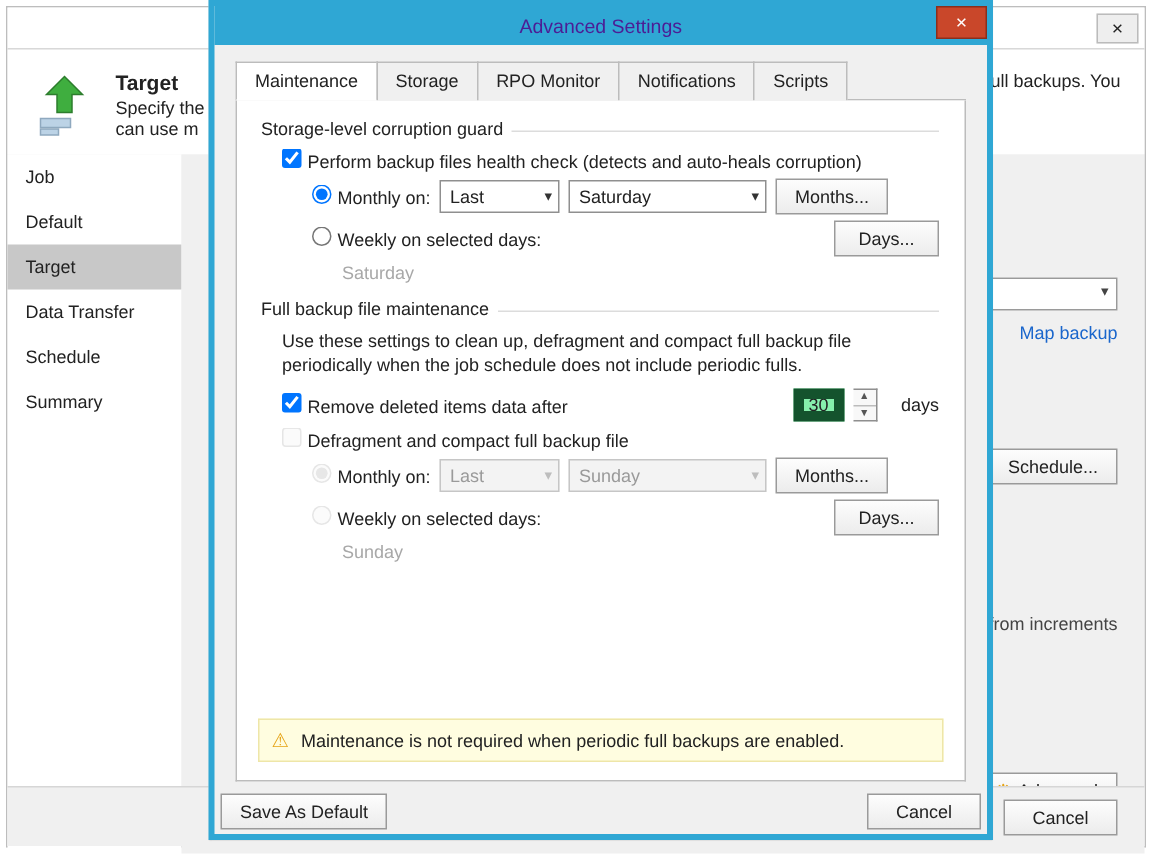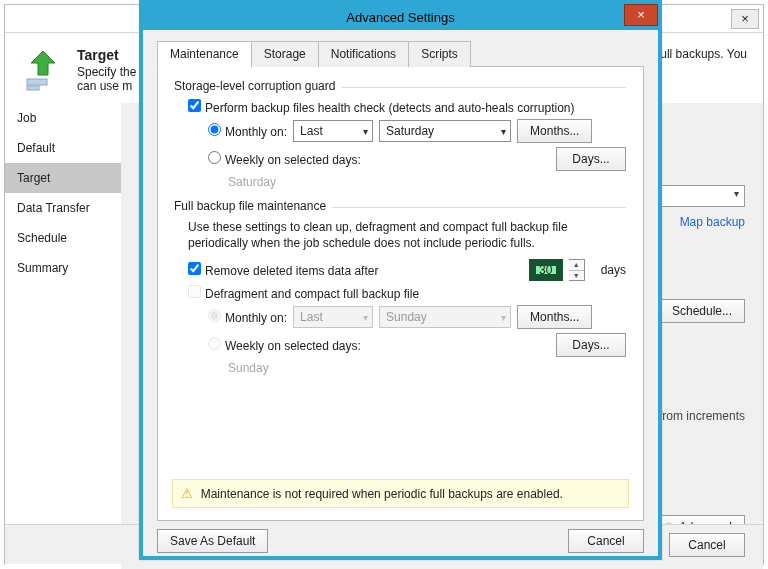--- a/index.html
+++ b/index.html
@@ -23,21 +23,21 @@
 .sched-btn{position:absolute;right:18px;top:196px}
 .increments{position:absolute;right:18px;top:306px;color:#444}
 .adv-btn{position:absolute;right:18px;top:412px}
 .adv-btn .gear{color:#e6a417;font-size:13px;margin-right:4px}
 .parent-footer{position:absolute;bottom:0;left:0;right:0;height:40px;border-top:1px solid #d6d6d6;background:#f0f0f0;display:flex;justify-content:flex-end;align-items:center;padding-right:18px;gap:10px}
 .btn{min-width:76px;height:24px;border:1px solid #9a9a9a;background:linear-gradient(#fdfdfd,#ececec);padding:0 12px;display:inline-flex;align-items:center;justify-content:center;cursor:default}
 .btn-small{min-width:70px}
 
 .dlg{position:absolute;left:139px;top:0;width:523px;height:560px;border:4px solid #2fa7d4;background:#f0f0f0;box-shadow:0 0 1px rgba(0,0,0,.3)}
 .dlg-title{height:26px;background:#2fa7d4;display:flex;align-items:center;justify-content:center;position:relative}
-.dlg-title span{color:#000000;font-size:13px}
+.dlg-title span{color:#4c1d95;font-size:13px}
 .dlg-close{position:absolute;right:0;top:0;width:34px;height:22px;background:#c9472a;color:#fff;text-align:center;line-height:20px;border:1px solid #8a2f1c;font-size:13px}
 .dlg-body{padding:10px 14px 0 14px}
 .tabstrip{display:flex;border-bottom:1px solid #bcbcbc}
 .tab{padding:5px 12px;border:1px solid #bcbcbc;border-bottom:none;background:#f0f0f0;margin-right:-1px;position:relative;top:1px}
 .tab.active{background:#fff;border-bottom:1px solid #fff}
 .tab-panel{background:#fff;border:1px solid #bcbcbc;border-top:none;padding:12px 17px 14px 16px;height:454px;position:relative}
 .group-label{color:#444;margin-bottom:6px;position:relative}
 .group-label::after{content:"";position:absolute;left:0;right:0;top:8px;border-top:1px solid #dcdcdc;z-index:0}
 .group-label span{background:#fff;padding-right:6px;position:relative;z-index:1}
 .row{display:flex;align-items:center;gap:6px;margin:4px 0 4px 14px}
@@ -47,21 +47,21 @@
 .sel::after{content:"▾";position:absolute;right:4px;color:#333;font-size:10px}
 .sel.disabled{background:#f3f3f3;color:#9a9a9a;border-color:#c6c6c6}
 .sel.disabled::after{color:#bdbdbd}
 .disabled-text{color:#9a9a9a}
 .num{width:34px;height:22px;border:7px solid #14532d;background:#86efac;text-align:center}
 .spin{width:16px;height:22px;border:1px solid #8f8f8f;border-left:none;background:#f8f8f8;display:inline-flex;flex-direction:column}
 .spin div{flex:1;font-size:7px;text-align:center;line-height:9px;color:#555}
 .spin div:first-child{border-bottom:1px solid #bcbcbc}
 .warn{position:absolute;left:14px;right:14px;bottom:12px;background:#fffde0;border:1px solid #eee6a8;padding:6px 8px;display:flex;gap:8px;align-items:center}
 .warn .ico{color:#e6a417;font-size:13px}
-.dlg-footer{height:40px;display:flex;align-items:center;padding:0 14px;gap:20px}
+.dlg-footer{height:40px;display:flex;align-items:center;padding:0 4px;gap:20px}
 .dlg-footer .spacer{flex:1}
 .sat{margin-left:54px;color:#a8a8a8;margin-top:2px;margin-bottom:10px}
 label.disabled-text input{opacity:.55}
 </style>
 </head>
 <body>
 
 <div class="parent-dlg">
   <div class="parent-header">
     <div class="parent-close">×</div>
@@ -109,20 +109,21 @@
 
 <div class="dlg">
   <div class="dlg-title">
     <span>Advanced Settings</span>
     <div class="dlg-close">×</div>
   </div>
   <div class="dlg-body">
     <div class="tabstrip">
       <div class="tab active">Maintenance</div>
       <div class="tab">Storage</div>
+      <div class="tab">RPO Monitor</div>
       <div class="tab">Notifications</div>
       <div class="tab">Scripts</div>
     </div>
     <div class="tab-panel">
 
       <div class="group-label"><span>Storage-level corruption guard</span></div>
       <div class="row">
           <label><input type="checkbox" checked="" style=""><span>Perform backup files health check (detects and auto-heals corruption)</span></label>
         </div>
       <div class="row indent">

